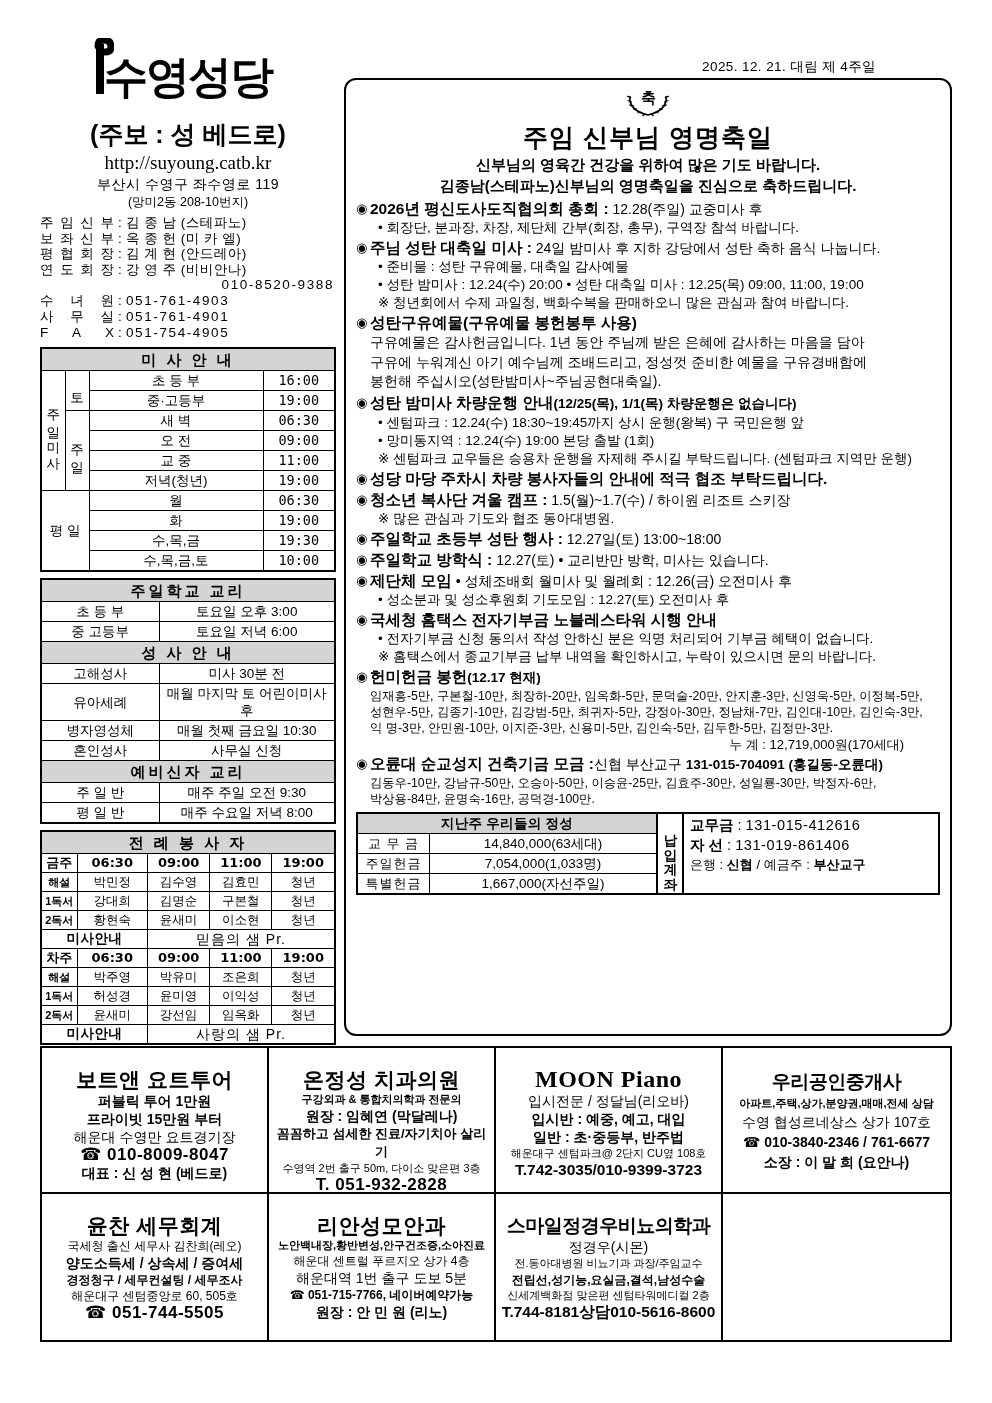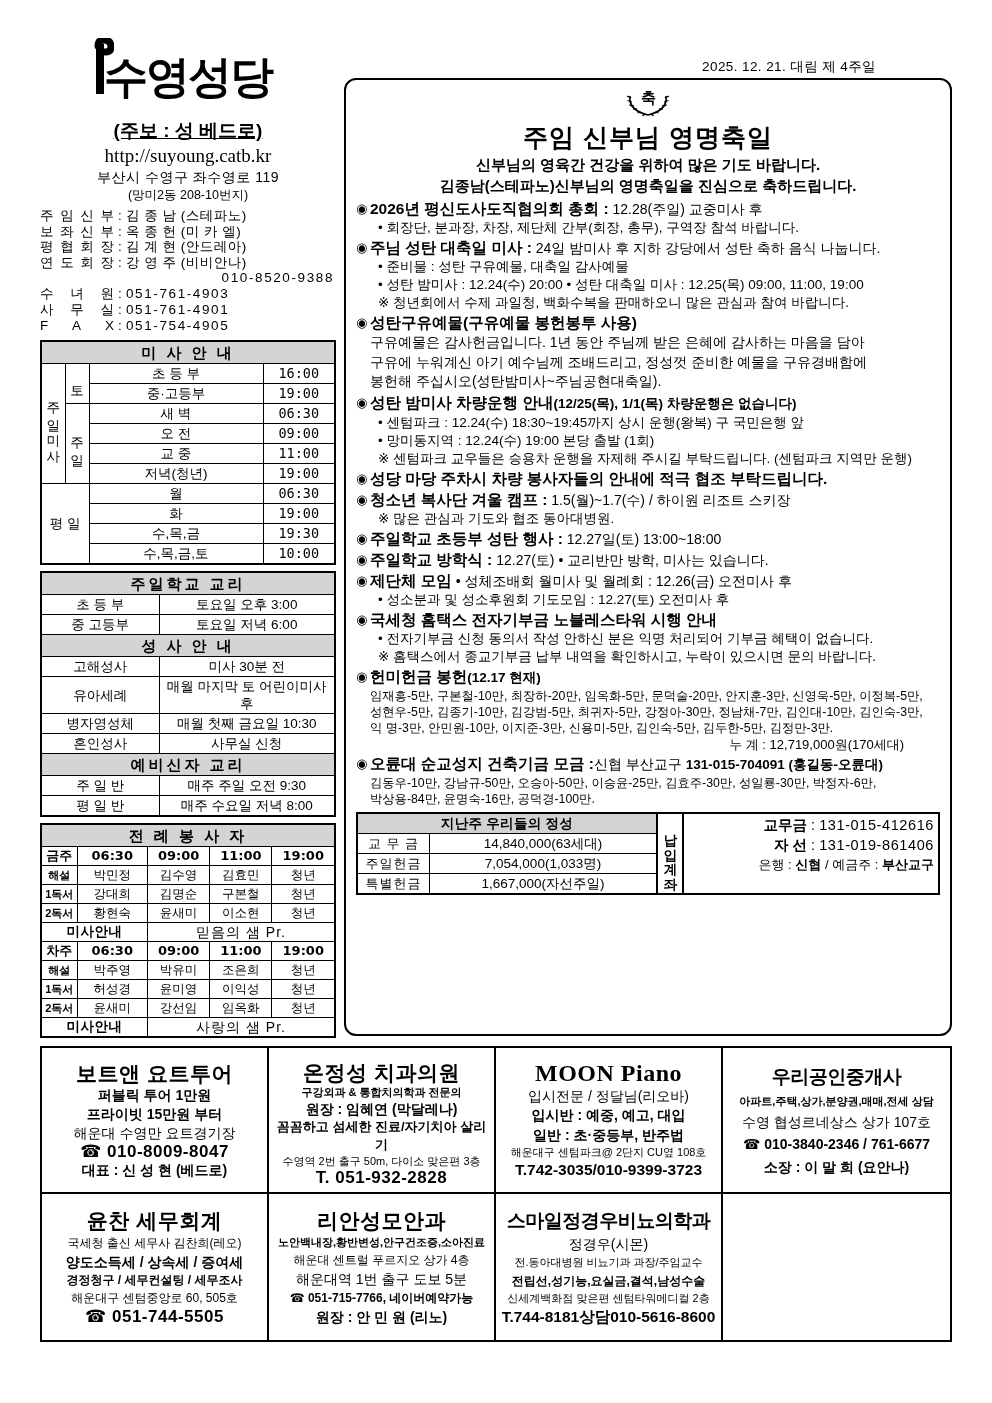--- a/index.html
+++ b/index.html
@@ -23,23 +23,22 @@
   .logo-text {
     font-family: "DejaVu Sans", sans-serif;
     font-size: 44px; font-weight: bold; letter-spacing:-2px;
     line-height: 74px;
     white-space: nowrap;
   }
   .logo-cross {
     position:absolute; left:48px; top:-2px; width:26px; height:56px;
   }
   .subtitle {
-    font-size: 19px; font-weight:bold; letter-spacing:0px;
+    font-size: 25px; font-weight:bold; letter-spacing:0px;
     margin-top:-2px;
-    text-decoration:underline;
   }
   .url {
     font-family: "Liberation Serif", serif;
     font-size: 19px; letter-spacing:0px; margin-top:1px;
   }
   .addr1 { font-size:14px; margin-top:2px; letter-spacing:0.5px;}
   .addr2 { font-size:12.5px; margin-top:0px; }
 
   .staff { margin-top:4px; font-size:13.5px; line-height:15.5px; }
   .staff-row { display:flex; justify-content:flex-start; white-space:nowrap; }
@@ -126,35 +125,35 @@
   .offer-k { width:72px; border-right:1px solid #000; text-align:center; font-size:13px; line-height:19px; letter-spacing:1px;}
   .offer-v { flex:1; text-align:center; font-size:13.5px; line-height:19px; font-family:"Liberation Sans", sans-serif;}
   .offer-mid {
     width:26px; border-right:2px solid #000;
     display:flex; align-items:center; justify-content:center;
   }
   .offer-mid span {
     writing-mode: vertical-rl; text-orientation: upright;
     font-size:13.5px; font-weight:bold; letter-spacing:1px;
   }
-  .offer-right { flex:1; padding:1px 4px 1px 24px;text-align:right; }
+  .offer-right { flex:1; padding:1px 4px 1px 6px; }
   .offer-acc { font-size:14.5px; line-height:20px; }
   .offer-acc b { font-weight:bold; }
   .offer-acc .num { font-family:"Liberation Sans",sans-serif; letter-spacing:0.6px; }
   .offer-bank { font-size:13px; line-height:19px; }
 
   
   .ads {
     position:absolute; left:40px; top:1046px; width:912px; height:296px;
     border:2px solid #000;
     display:grid; grid-template-columns: repeat(4, 1fr); grid-template-rows: 1fr 1fr;
   }
   .ad {
     border-right:2px solid #000; border-bottom:2px solid #000;
-    padding:12px 2px; text-align:center; overflow:hidden;
+    padding:19px 2px; text-align:center; overflow:hidden;
     display:flex; flex-direction:column; justify-content:space-evenly;
   }
   .ad:nth-child(4n) { border-right:none; }
   .ad:nth-child(n+5) { border-bottom:none; }
   .ad-title { font-size:21px; font-weight:bold; letter-spacing:0.5px; line-height:25px;}
   .ad-title.serif { font-family:"Liberation Serif", serif; font-size:24px; }
   .ad-title.cond { font-size:19px; letter-spacing:-0.5px;}
   .ad-l { font-size:14px; line-height:18px; }
   .ad-l.b { font-weight:bold; }
   .ad-l.sm { font-size:12px; line-height:16px; }

